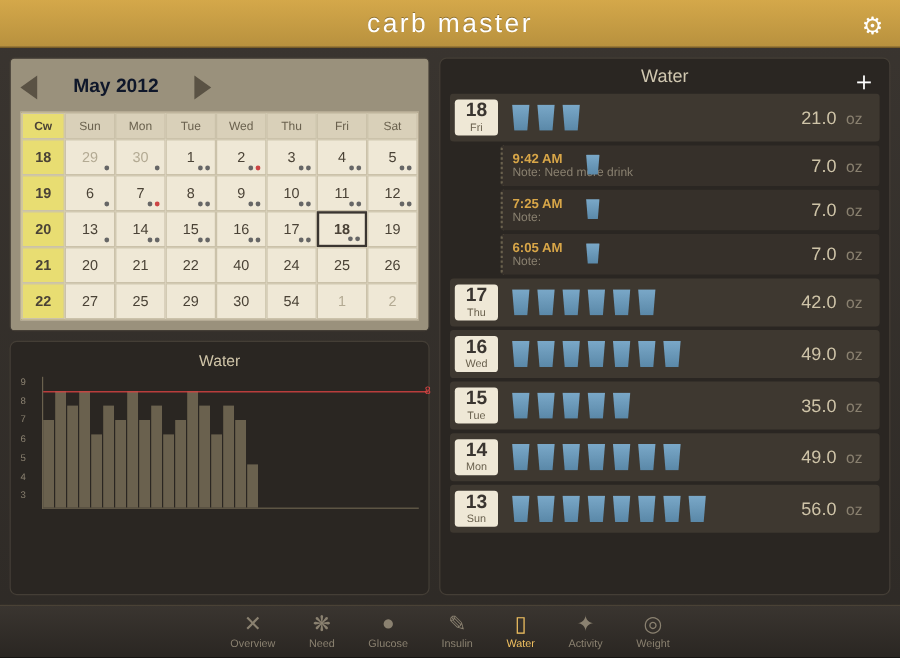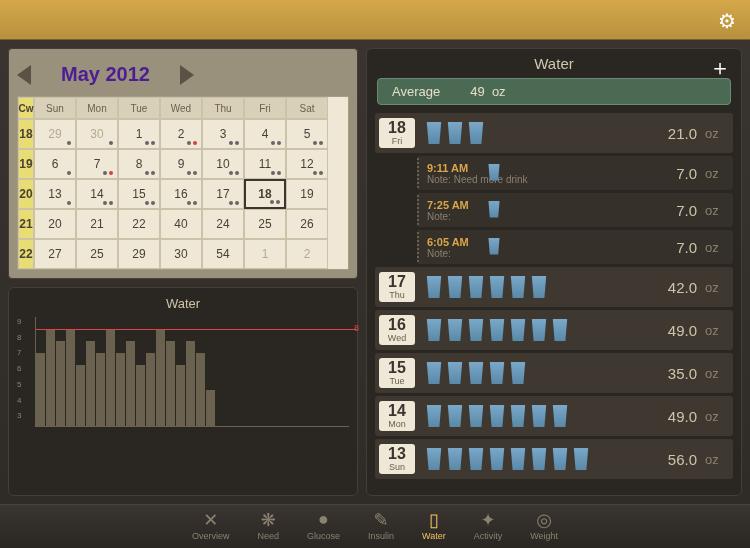--- a/index.html
+++ b/index.html
@@ -17,26 +17,26 @@
 .right { flex: 1; display: flex; flex-direction: column; }
 
 .panel { background: #2a2622; border: 1px solid #443e36; border-radius: 6px; }
 
 
 .cal-panel { padding: 8px; background: #9a917c; border: 1px solid #443e36; border-radius: 4px; }
 .cal-head { display: flex; align-items: center; justify-content: center; gap: 30px; padding: 6px 0 10px; }
 .cal-arrow { width: 0; height: 0; cursor: pointer; }
 .cal-arrow.left { border-top: 10px solid transparent; border-bottom: 10px solid transparent; border-right: 14px solid #5a5244; }
 .cal-arrow.right { border-top: 10px solid transparent; border-bottom: 10px solid transparent; border-left: 14px solid #5a5244; }
-.cal-title { color: #4c1d95; font-size: 20px; font-weight: bold; }
+.cal-title { color: #0f172a; font-size: 16px; font-weight: bold; }
 .cal-grid { background: #efe8d6; border: 1px solid #a89c82; }
 .cal-row { display: flex; }
 .cal-hcell, .cal-cell { width: 42px; height: 30px; border: 1px solid #cbc2aa; display: flex; align-items: center; justify-content: center; font-size: 12px; position: relative; }
 .cal-hcell { background: #d9d0b9; color: #6a614e; font-size: 10px; height: 22px; }
-.cal-cw { background: #e8dd72 !important; font-weight: bold; color: #4a4236; width: 16px; text-align: center; }
+.cal-cw { background: #e8dd72 !important; font-weight: bold; color: #4a4236; width: 36px; text-align: center; }
 .cal-cell { background: #efe8d6; color: #4a4236; cursor: pointer; }
 .cal-cell.other { color: #b3aa93; }
 .cal-cell.today { border: 2px solid #3a3530; font-weight: bold; }
 .cal-dot { position: absolute; bottom: 3px; right: 4px; width: 4px; height: 4px; border-radius: 50%; background: #666; }
 .cal-dot.red { background: #c44; }
 .cal-dot2 { right: 10px; }
 
 
 .chart-panel { flex: 1; padding: 8px; }
 .chart-title { color: #cfc4a8; font-size: 13px; text-align: center; margin-bottom: 6px; }
@@ -78,20 +78,21 @@
 
 
 .entries::-webkit-scrollbar { width: 6px; }
 .entries::-webkit-scrollbar-thumb { background: #5a5244; border-radius: 3px; }
 </style>
 </head>
 <body>
 
 <div class="app">
   <div class="header">
+    <span class="header-title">carb master</span>
     <span class="gear">⚙</span>
   </div>
 
   <div class="main">
     <div class="left">
       <div class="cal-panel">
         <div class="cal-head">
           <div class="cal-arrow left"></div>
           <div class="cal-title">May 2012</div>
           <div class="cal-arrow right"></div>
@@ -197,41 +198,37 @@
             </div>
         </div>
       </div>
     </div>
 
     <div class="right panel">
       <div class="right-head">
         <span>Water</span>
         <span class="plus">＋</span>
       </div>
-      <div class="avg-bar">
-        <span>Average</span>
-        <span><span>49</span>&nbsp;&nbsp;<span>oz</span></span>
-      </div>
       <div class="entries" id="entries">
           <div class="day-row">
             <div class="day-badge">
               <div class="day-num">18</div>
               <div class="day-dow">Fri</div>
             </div>
             <div class="cups">
               <div class="cup"></div>
               <div class="cup"></div>
               <div class="cup"></div>
             </div>
             <div class="amt">21.0</div>
             <div class="unit">oz</div>
           </div>
           <div class="sub-row">
             <div class="sub-left" style="position: relative;">
-              <div class="sub-time">9:11 AM</div>
+              <div class="sub-time">9:42 AM</div>
               <div class="sub-note">Note:  Need more drink</div>
               <div class="cup small" style="position: absolute; left: 60px; top: 2px;"></div>
             </div>
             <div class="amt">7.0</div>
             <div class="unit">oz</div>
           </div>
           <div class="sub-row">
             <div class="sub-left" style="position: relative;">
               <div class="sub-time">7:25 AM</div>
               <div class="sub-note">Note:  </div>

